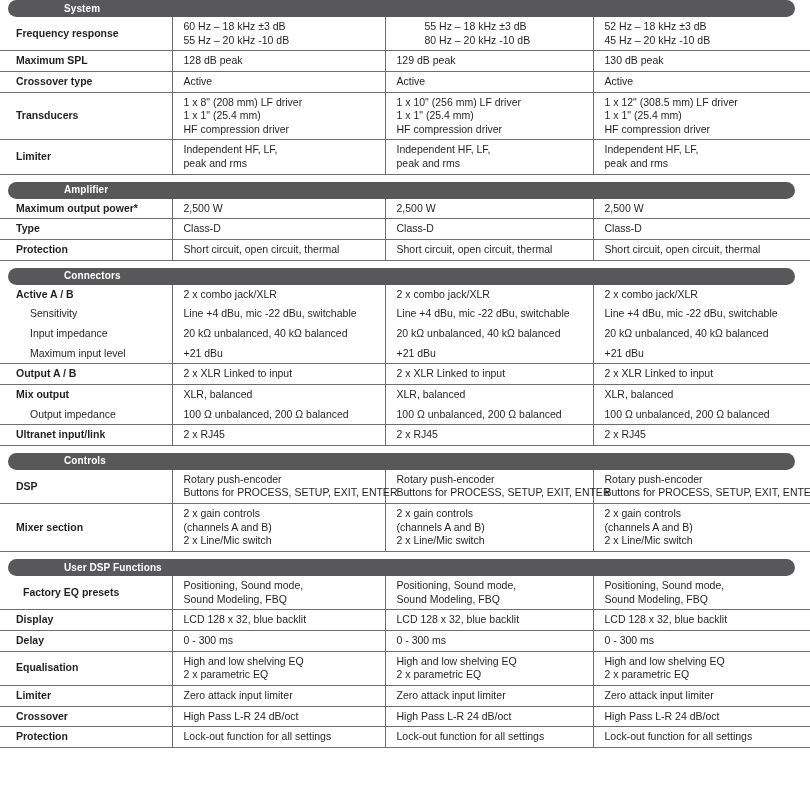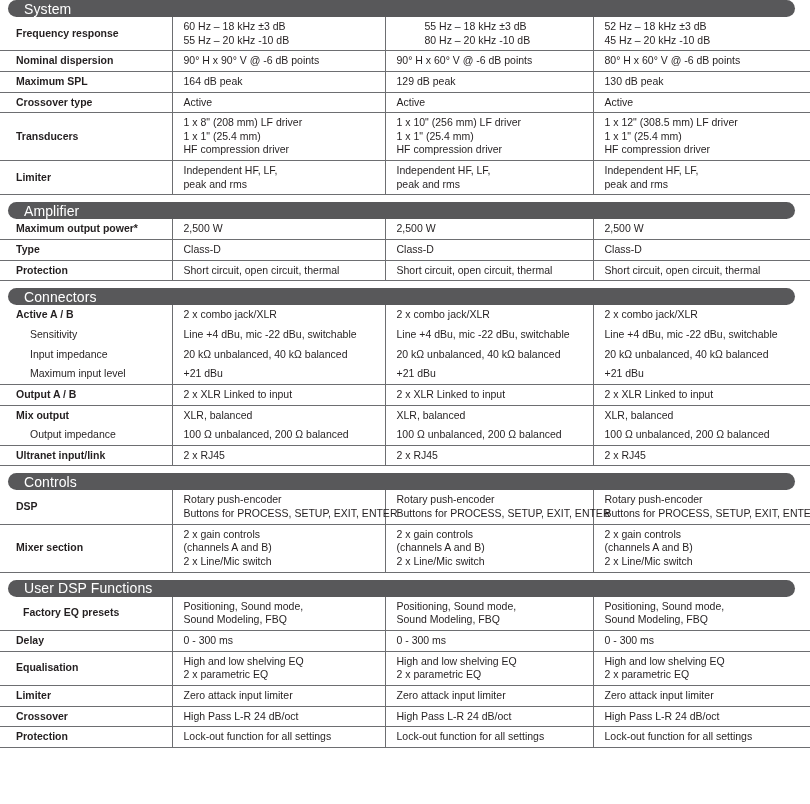--- a/index.html
+++ b/index.html
@@ -26,24 +26,25 @@
     background: #58585a;
     border-radius: 9px;
     height: 17px;
     display: flex;
     align-items: center;
     padding-left: 16px;
     box-sizing: border-box;
   }
   .section-header-label {
     color: #ffffff;
-    font-size: 14px;
-    font-weight: normal;
+    font-size: 10px;
+    font-weight: bold;
     letter-spacing: 0.1px;
     line-height: 1;
+    margin-left: 40px;
   }
 
   
   table.spec-table {
     width: 810px;
     border-collapse: collapse;
     table-layout: fixed;
     margin: 0;
   }
   table.spec-table col.c-label  { width: 172px; }
@@ -105,35 +106,23 @@
           <td class="cell-value" style="border-bottom-color: rgb(109, 110, 113); border-left-color: rgb(109, 110, 113); padding-left: 39px;">
             <span class="val-line">55 Hz – 18 kHz ±3 dB</span>
             <span class="val-line">80 Hz – 20 kHz -10 dB</span>
           </td>
           <td class="cell-value" style="border-bottom-color: rgb(109, 110, 113); border-left-color: rgb(109, 110, 113);">
             <span class="val-line">52 Hz – 18 kHz ±3 dB</span>
             <span class="val-line">45 Hz – 20 kHz -10 dB</span>
           </td>
         </tr>
         <tr class="spec-row">
-          <td class="cell-label" style="border-bottom-color: rgb(109, 110, 113);">Nominal dispersion</td>
-          <td class="cell-value" style="border-bottom-color: rgb(109, 110, 113); border-left-color: rgb(109, 110, 113);">
-            <span class="val-line">90° H x 90° V @ -6 dB points</span>
-          </td>
-          <td class="cell-value" style="border-bottom-color: rgb(109, 110, 113); border-left-color: rgb(109, 110, 113);">
-            <span class="val-line">90° H x 60° V @ -6 dB points</span>
-          </td>
-          <td class="cell-value" style="border-bottom-color: rgb(109, 110, 113); border-left-color: rgb(109, 110, 113);">
-            <span class="val-line">80° H x 60° V @ -6 dB points</span>
-          </td>
-        </tr>
-        <tr class="spec-row">
           <td class="cell-label" style="border-bottom-color: rgb(109, 110, 113); margin-left: 16px;">Maximum SPL</td>
           <td class="cell-value" style="border-bottom-color: rgb(109, 110, 113); border-left-color: rgb(109, 110, 113);">
-            <span class="val-line">164 dB peak</span>
+            <span class="val-line">128 dB peak</span>
           </td>
           <td class="cell-value" style="border-bottom-color: rgb(109, 110, 113); border-left-color: rgb(109, 110, 113); margin-left: 40px;">
             <span class="val-line">129 dB peak</span>
           </td>
           <td class="cell-value" style="border-bottom-color: rgb(109, 110, 113); border-left-color: rgb(109, 110, 113);">
             <span class="val-line">130 dB peak</span>
           </td>
         </tr>
         <tr class="spec-row">
           <td class="cell-label" style="border-bottom-color: rgb(109, 110, 113);">Crossover type</td>
@@ -414,20 +403,32 @@
           <td class="cell-value" style="border-bottom-color: rgb(109, 110, 113); border-left-color: rgb(109, 110, 113);">
             <span class="val-line">Positioning, Sound mode,</span>
             <span class="val-line">Sound Modeling, FBQ</span>
           </td>
           <td class="cell-value" style="border-bottom-color: rgb(109, 110, 113); border-left-color: rgb(109, 110, 113);">
             <span class="val-line">Positioning, Sound mode,</span>
             <span class="val-line">Sound Modeling, FBQ</span>
           </td>
         </tr>
         <tr class="spec-row">
+          <td class="cell-label" style="border-bottom-color: rgb(109, 110, 113);">Display</td>
+          <td class="cell-value" style="border-bottom-color: rgb(109, 110, 113); border-left-color: rgb(109, 110, 113);">
+            <span class="val-line">LCD 128 x 32, blue backlit</span>
+          </td>
+          <td class="cell-value" style="border-bottom-color: rgb(109, 110, 113); border-left-color: rgb(109, 110, 113);">
+            <span class="val-line">LCD 128 x 32, blue backlit</span>
+          </td>
+          <td class="cell-value" style="border-bottom-color: rgb(109, 110, 113); border-left-color: rgb(109, 110, 113);">
+            <span class="val-line">LCD 128 x 32, blue backlit</span>
+          </td>
+        </tr>
+        <tr class="spec-row">
           <td class="cell-label" style="border-bottom-color: rgb(109, 110, 113);">Delay</td>
           <td class="cell-value" style="border-bottom-color: rgb(109, 110, 113); border-left-color: rgb(109, 110, 113);">
             <span class="val-line">0 - 300 ms</span>
           </td>
           <td class="cell-value" style="border-bottom-color: rgb(109, 110, 113); border-left-color: rgb(109, 110, 113);">
             <span class="val-line">0 - 300 ms</span>
           </td>
           <td class="cell-value" style="border-bottom-color: rgb(109, 110, 113); border-left-color: rgb(109, 110, 113);">
             <span class="val-line">0 - 300 ms</span>
           </td>

